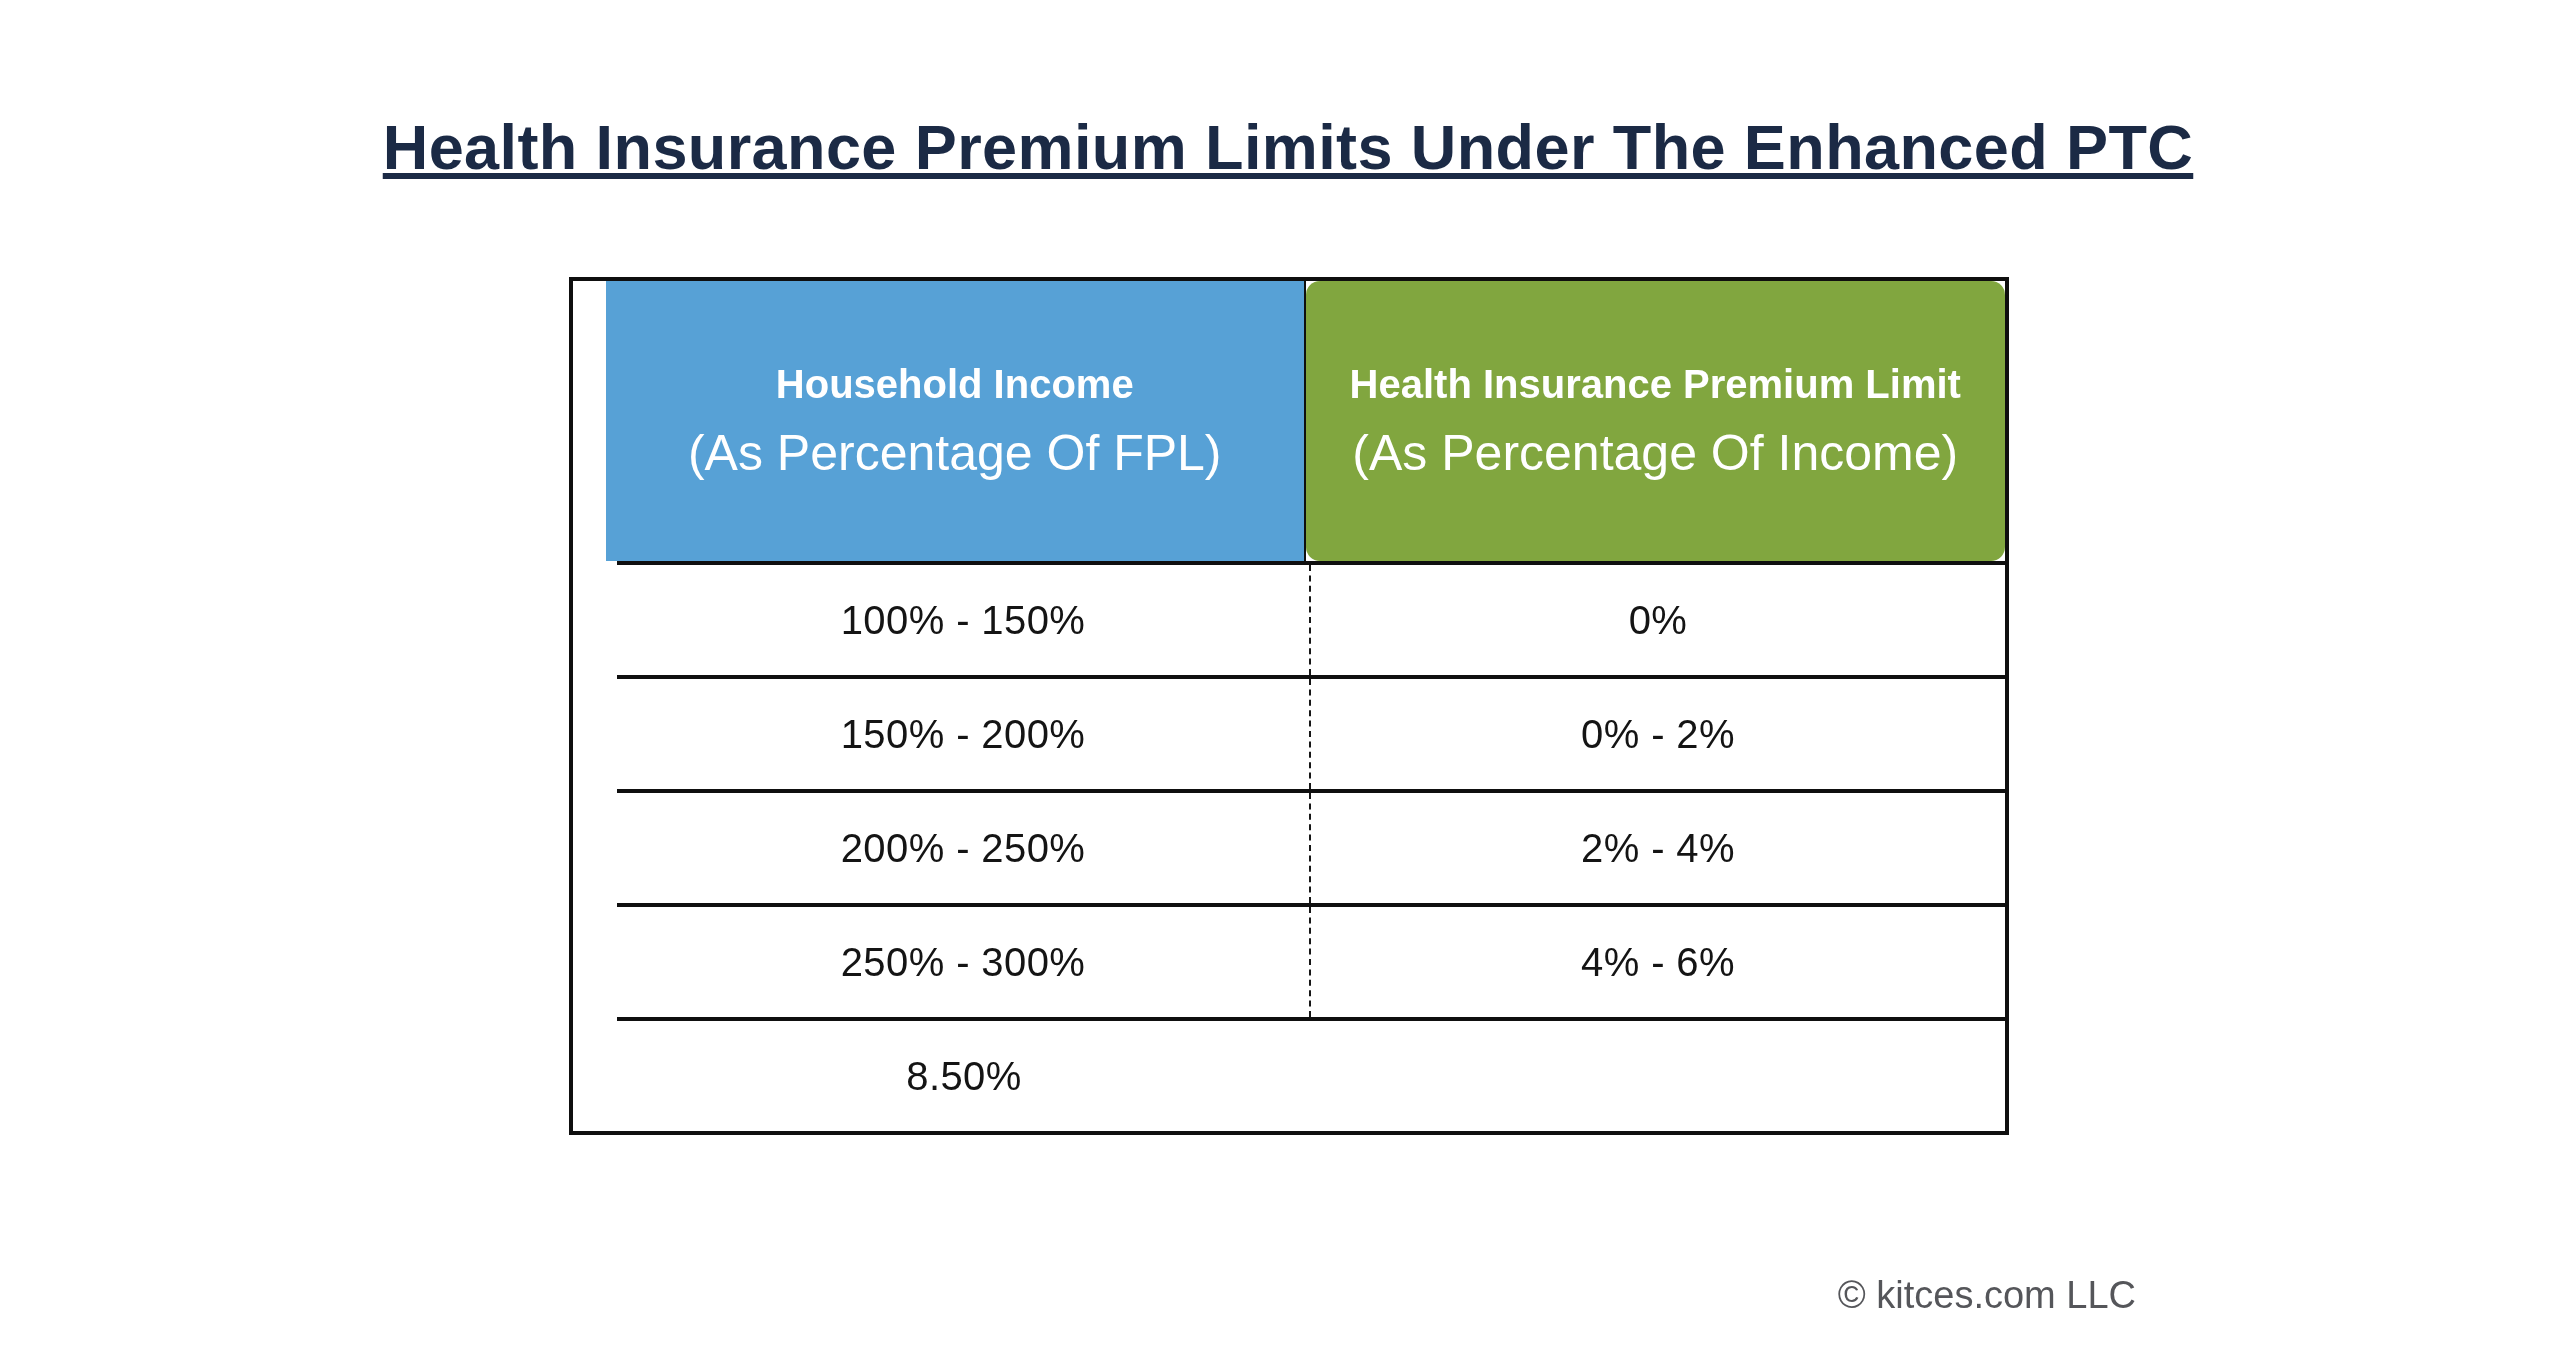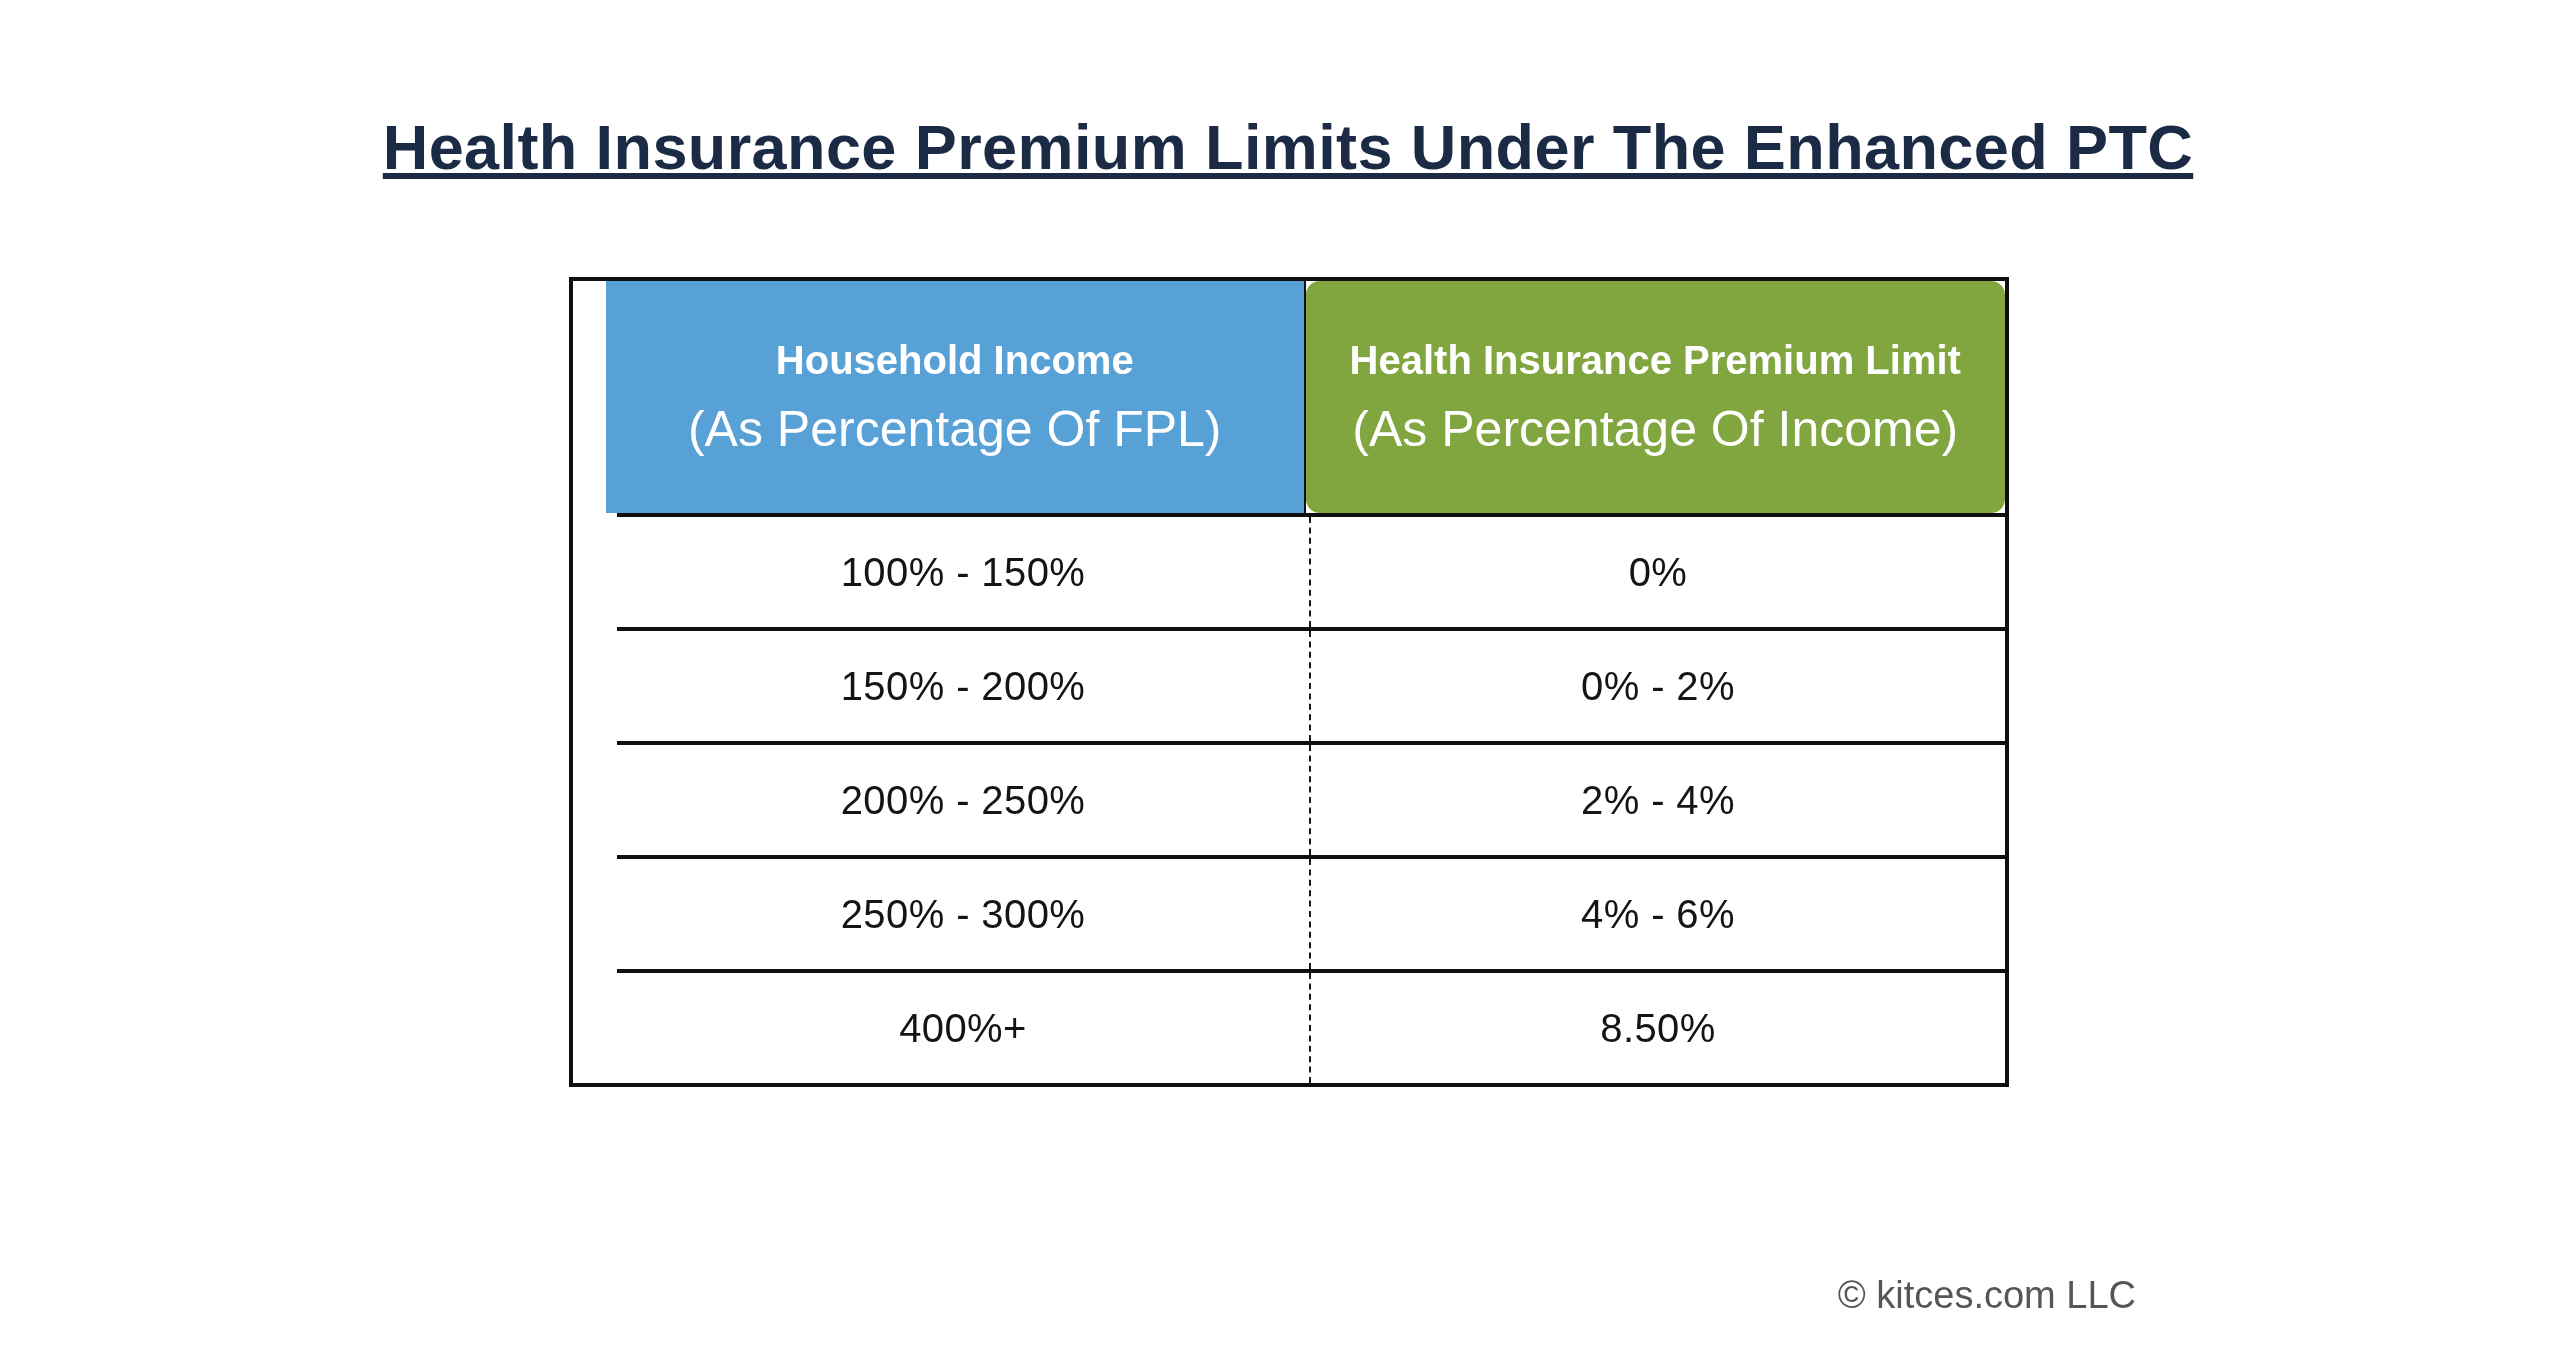--- a/index.html
+++ b/index.html
@@ -32,21 +32,21 @@
     position: absolute;
     left: 569px;
     top: 277px;
     width: 1440px;
     box-sizing: border-box;
     border: 4.5px solid #0f0f0f;
     background: #ffffff;
   }
   .header-row {
     display: flex;
-    height: 232px;
+    height: 280px;
     margin-left: 33px;
   }
   .hcell {
     width: 50%;
     box-sizing: border-box;
     display: flex;
     flex-direction: column;
     align-items: center;
     justify-content: center;
     text-align: center;
@@ -119,19 +119,18 @@
   </div>
   <div class="body-row">
     <div class="cell left">200% - 250%</div>
     <div class="cell">2% - 4%</div>
   </div>
   <div class="body-row">
     <div class="cell left">250% - 300%</div>
     <div class="cell">4% - 6%</div>
   </div>
   <div class="body-row">
-    <div class="cell left">400%+</div>
     <div class="cell">8.50%</div>
   </div>
 </div>
 
 <div class="footer" style="color: rgb(85, 86, 90);">© kitces.com LLC</div>
 
 
 </body></html>

